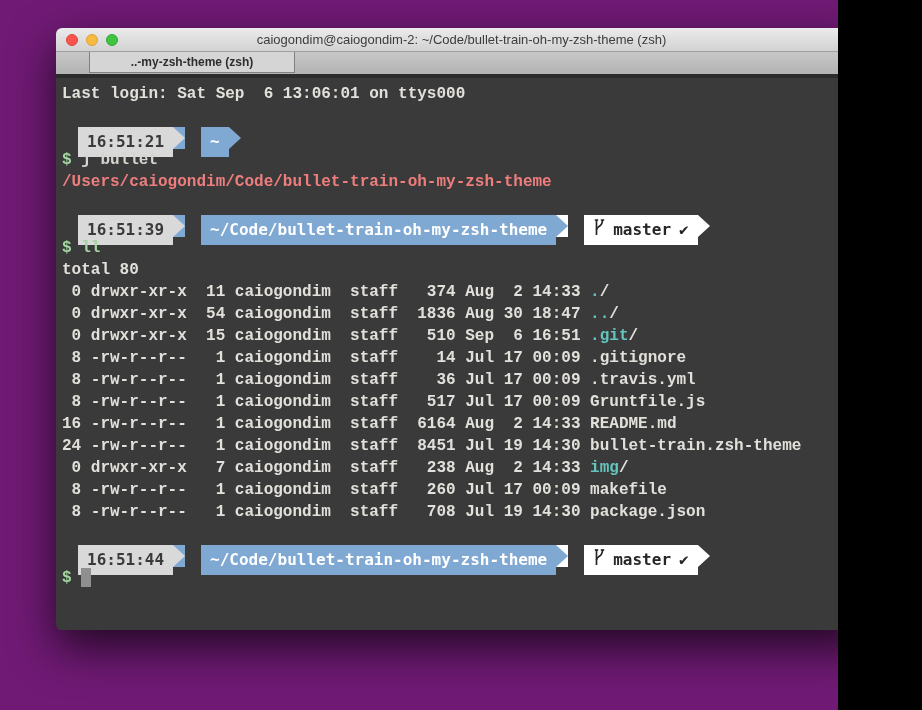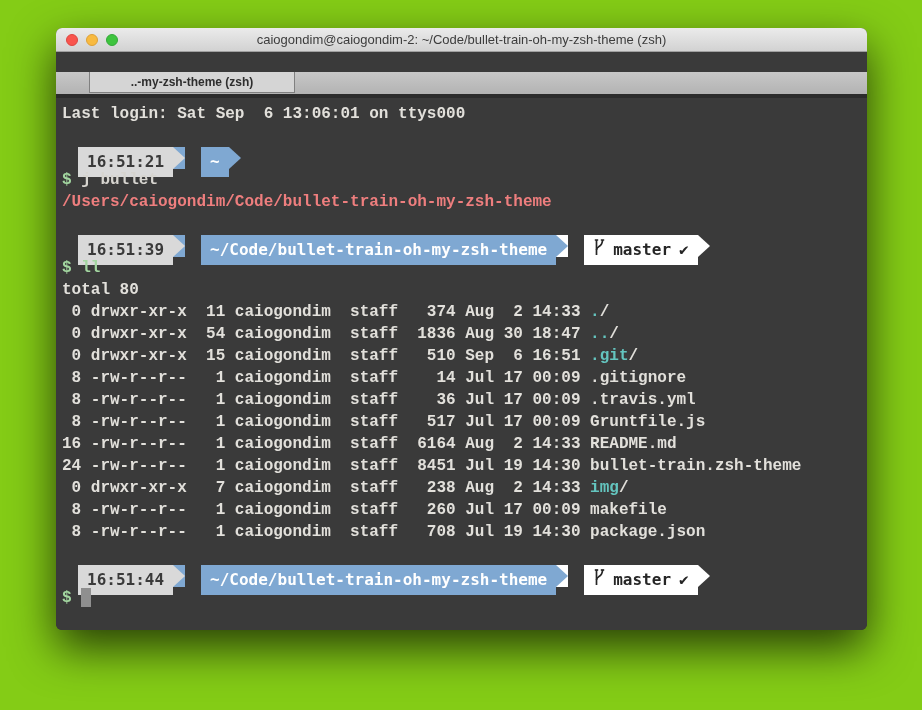--- a/index.html
+++ b/index.html
@@ -1,30 +1,30 @@
 <!DOCTYPE html>
 <html><head>
 <meta charset="utf-8">
 <style>
   html,body{margin:0;padding:0;background:#000;}
-  .stage{position:relative;width:922px;height:710px;background:#84cc16;overflow:hidden;}
+  .stage{position:relative;width:838px;height:710px;background:#701a75;overflow:hidden;}
   .window{position:absolute;left:56px;top:28px;width:811px;height:602px;border-radius:6px;
           overflow:hidden;background:#3a3a3a;box-shadow:0 18px 45px rgba(0,0,0,.7);}
   
   .titlebar{height:24px;background:linear-gradient(#ebebeb,#d2d2d2);border-bottom:1px solid #9f9f9f;
             box-sizing:border-box;display:flex;align-items:center;position:relative;}
   .lights{position:absolute;left:10px;top:0;height:100%;display:flex;align-items:center;gap:8px;}
   .light{width:12px;height:12px;border-radius:50%;box-sizing:border-box;}
   .light.red{background:#f9544d;border:1px solid #dd4641;}
   .light.yellow{background:#f8ba40;border:1px solid #dda138;}
   .light.green{background:#3ec43e;border:1px solid #35a93a;}
   .title{flex:1;text-align:center;font:13px "Liberation Sans",sans-serif;color:#3c3c3c;
          white-space:nowrap;overflow:hidden;}
   
-  .tabbar{height:22px;background:linear-gradient(#c7c7c7,#b3b3b3);position:relative;box-sizing:border-box;margin-top:20px;}
+  .tabbar{height:22px;background:linear-gradient(#c7c7c7,#b3b3b3);position:relative;box-sizing:border-box;}
   .tab{position:absolute;left:33px;top:0;width:206px;height:21px;background:#d5d5d5;
        border:1px solid #808080;border-top:none;box-sizing:border-box;
        display:flex;align-items:center;justify-content:center;
        font:12px "Liberation Sans",sans-serif;font-weight:bold;color:#2e2e2e;}
   .strip{height:4px;background:#2c2c2c;}
   
   .term{height:552px;box-sizing:border-box;padding:5px 6px;background:#3a3a3a;
         font:16px/22px "DejaVu Sans Mono",monospace;font-weight:bold;color:#e2e0db;
         white-space:pre;overflow:hidden;}
   .line{height:22px;white-space:pre;font-family:Liberation Mono, monospace;}

